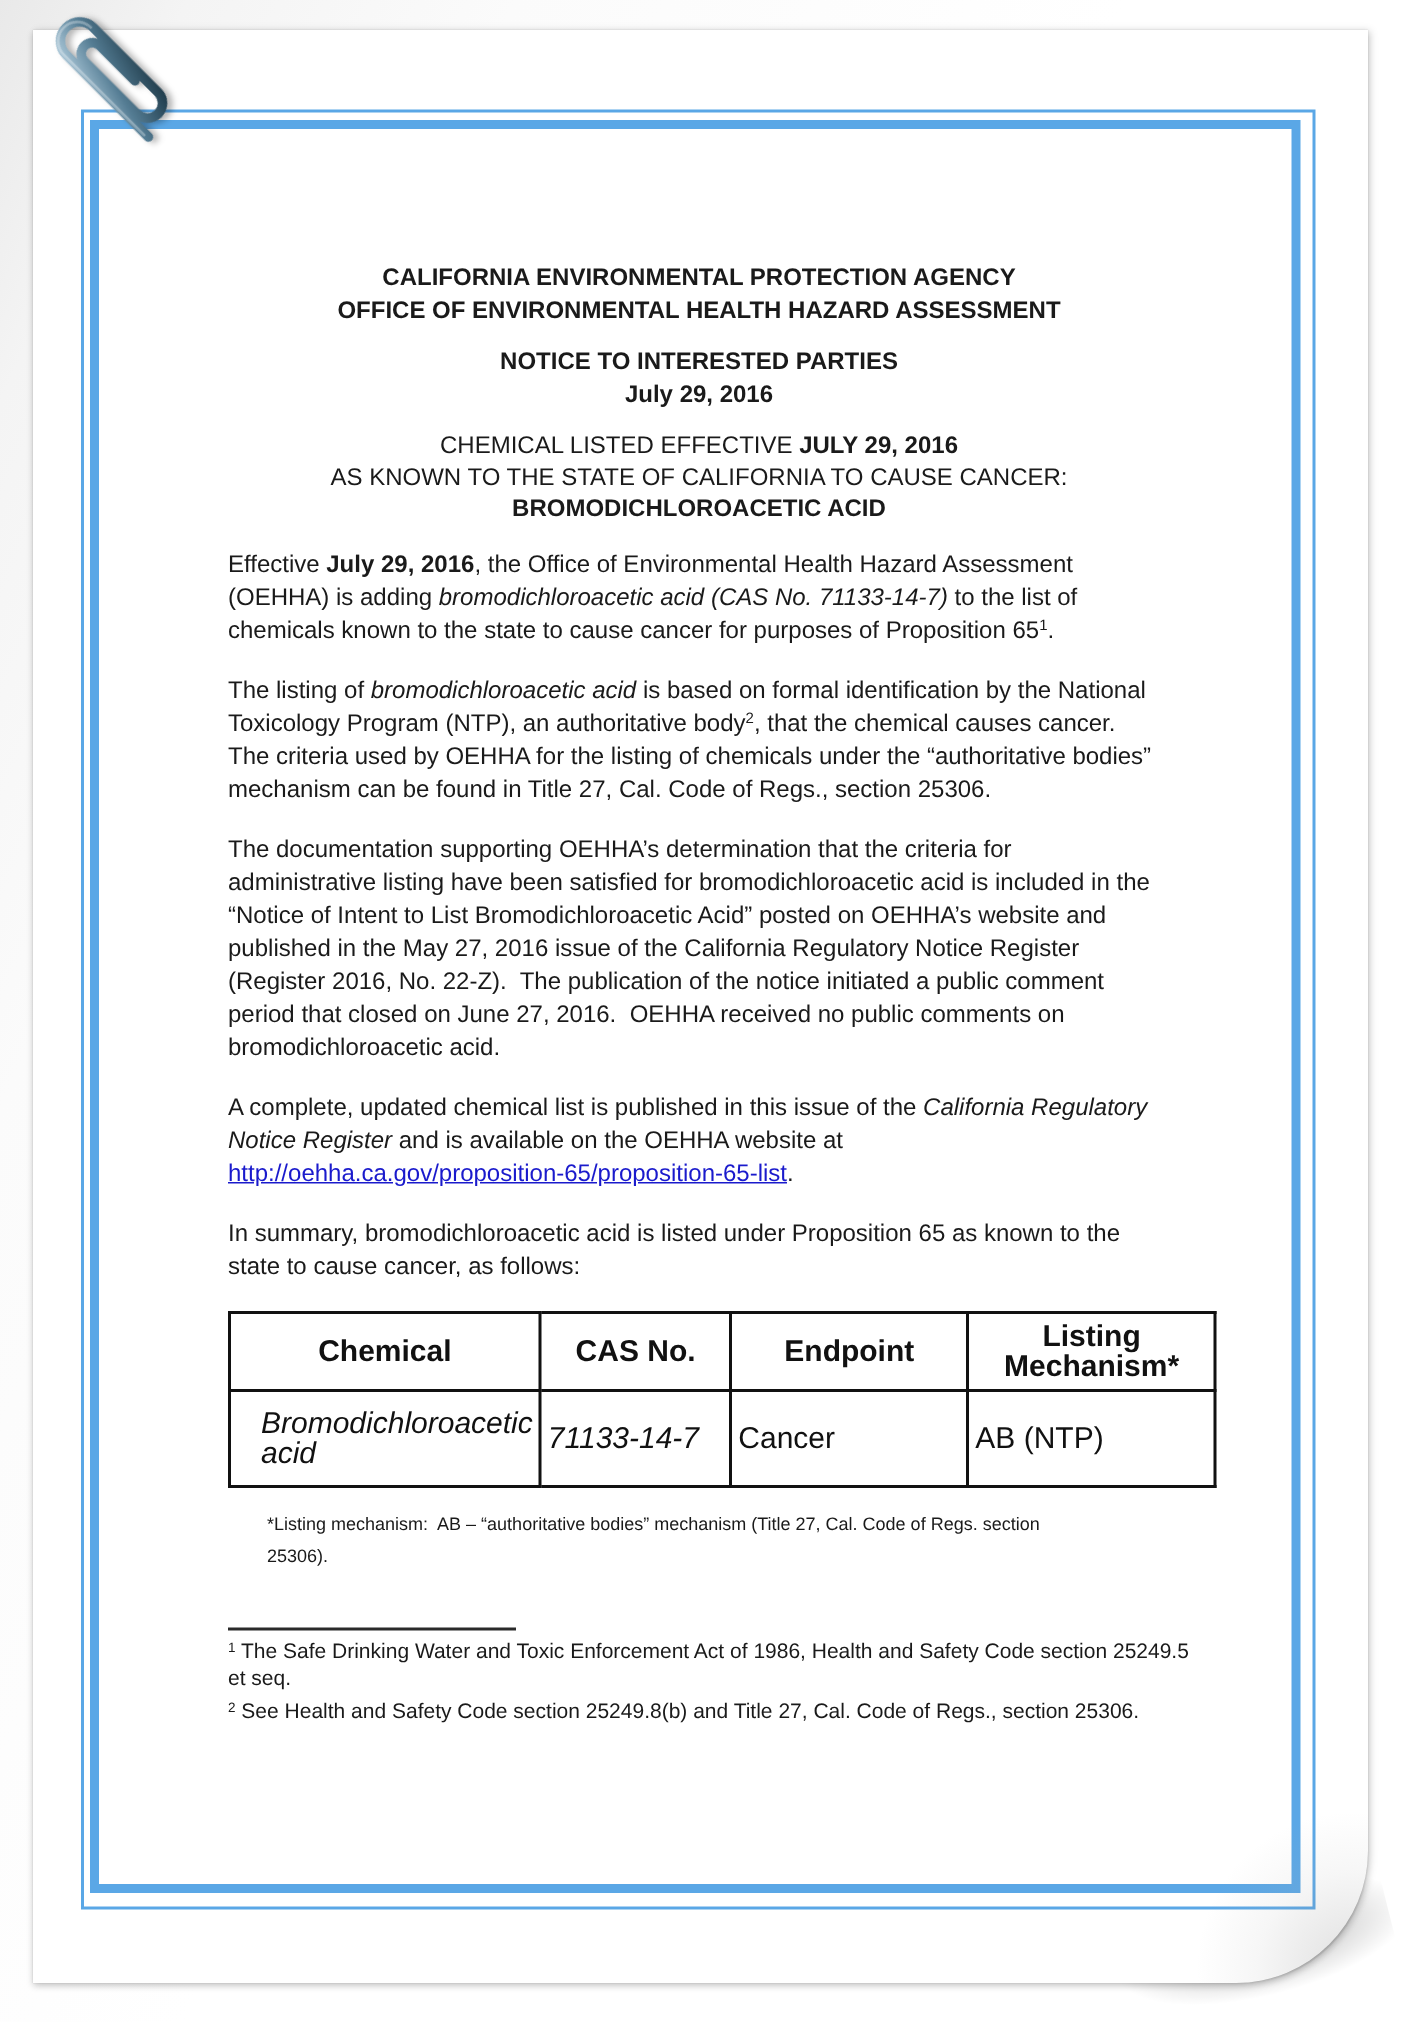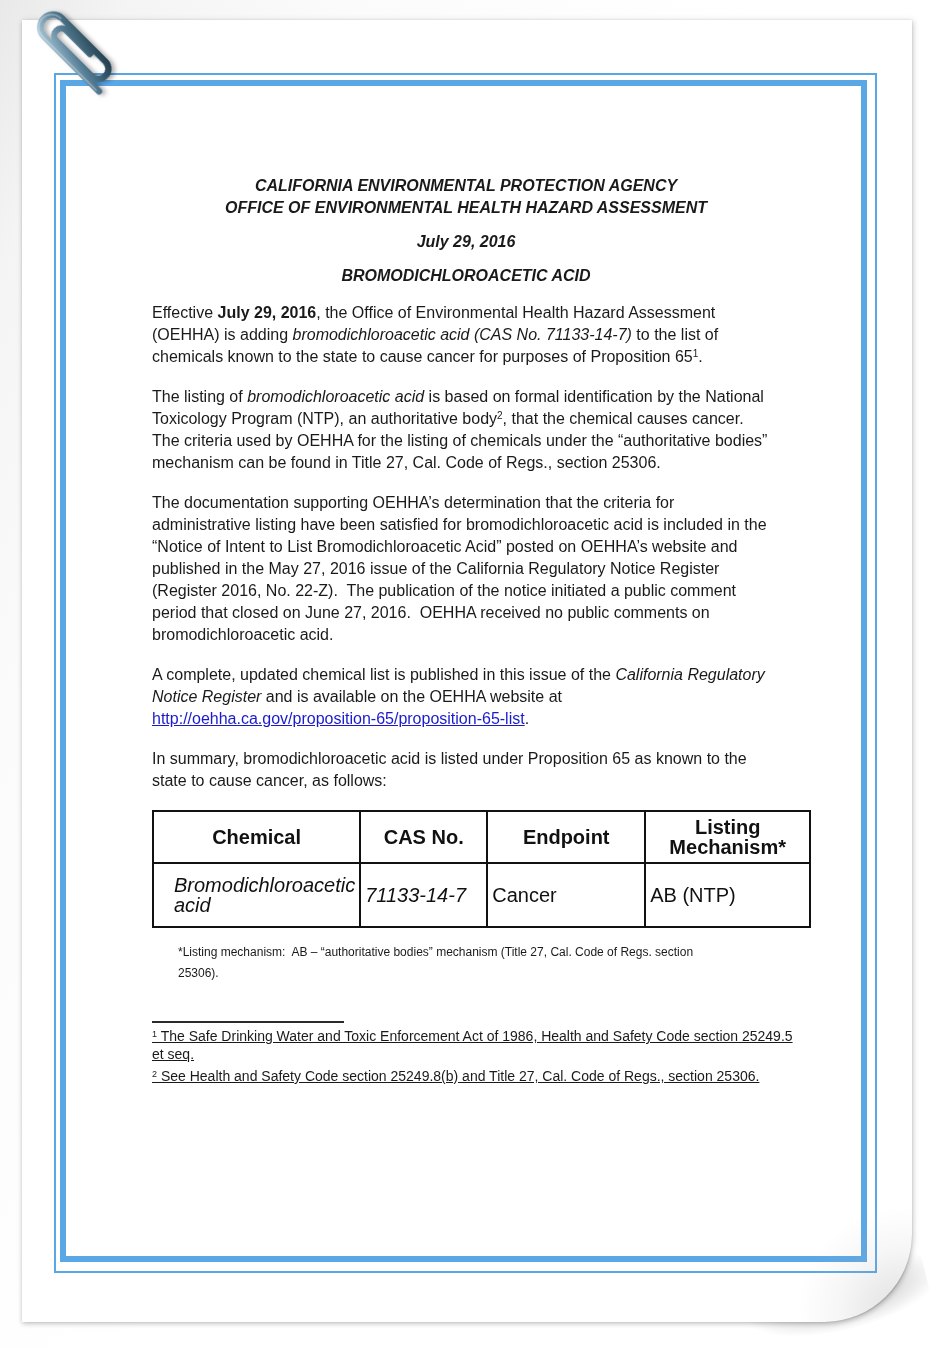--- a/index.html
+++ b/index.html
@@ -35,21 +35,21 @@
   .frame-thick{
     position:absolute;left:38px;top:60px;width:795px;height:1170px;
     border:6px solid var(--blue);
   }
   .content{
     position:absolute;left:130px;top:155px;width:668px;
     color:#1a1a1a;font-size:16px;
   }
   .hgroup{text-align:center;line-height:22px;margin:0 40px 12px 0;}
   .hgroup.tight{line-height:21px;margin-bottom:16px;}
-  .hline{white-space:pre-wrap;font-style:italic;}
+  .hline{white-space:pre-wrap;}
   .b{font-weight:bold;}
   .i{font-style:italic;}
   .sup{font-size:10px;position:relative;top:-5px;line-height:0;}
   .para{
     margin:0 0 18px 0;line-height:22px;white-space:pre-wrap;
   }
   .doc-link{color:var(--link);cursor:pointer;text-align:center;}
   .chem-table{
     border-collapse:collapse;margin:8px 0 0 0;table-layout:fixed;
     color:#111;font-size:20px;
@@ -59,21 +59,21 @@
   }
   .chem-table th{font-weight:bold;text-align:center;height:46px;line-height:20px;padding:2px 4px;}
   .chem-table td{text-align:left;height:58px;line-height:20px;padding:2px 4px;}
   .chem-table td.cell-left{text-align:left;padding-left:20px;}
   .note{
     margin:14px 0 0 26px;font-size:12px;line-height:20.5px;white-space:pre-wrap;
   }
   .fn-rule{
     margin-top:38px;width:192px;border-top:2px solid #2a2a2a;height:0;
   }
-  .fn{font-size:14px;line-height:18px;white-space:pre-wrap;margin-top:4px;text-decoration:underline;}
+  .fn{font-size:14px;line-height:18px;white-space:pre-wrap;margin-top:4px;}
   .fn .sup{font-size:9px;top:-4px;}
   .paperclip{
     position:absolute;left:45px;top:-6px;z-index:5;width:64px;height:112px;
     transform:rotate(-45deg);transform-origin:50% 50%;
     filter:drop-shadow(2px 3px 2px rgba(0,0,0,0.30));
   }
 </style>
 </head>
 <body>
 
@@ -87,24 +87,27 @@
 
     <div class="content">
 
       <div class="hgroup">
         <div class="hline"><span class="b">CALIFORNIA ENVIRONMENTAL PROTECTION AGENCY</span></div>
         <div class="hline"><span class="b">OFFICE OF ENVIRONMENTAL HEALTH HAZARD ASSESSMENT</span></div>
       </div>
 
 
       <div class="hgroup">
+        <div class="hline"><span class="b">NOTICE TO INTERESTED PARTIES</span></div>
         <div class="hline"><span class="b">July 29, 2016</span></div>
       </div>
 
       <div class="hgroup tight">
+        <div class="hline"><span>CHEMICAL LISTED EFFECTIVE </span><span class="b">JULY 29, 2016</span></div>
+        <div class="hline"><span>AS KNOWN TO THE STATE OF CALIFORNIA TO CAUSE CANCER:</span></div>
         <div class="hline"><span class="b">BROMODICHLOROACETIC ACID</span></div>
       </div>
 
       <p class="para"><span>Effective </span><span class="b">July 29, 2016</span><span>, the Office of Environmental Health Hazard Assessment
 (OEHHA) is adding </span><span class="i">bromodichloroacetic acid (CAS No. 71133-14-7)</span><span> to the list of
 chemicals known to the state to cause cancer for purposes of Proposition 65</span><span class="sup">1</span><span>.</span></p>
       <p class="para"><span>The listing of </span><span class="i">bromodichloroacetic acid</span><span> is based on formal identification by the National
 Toxicology Program (NTP), an authoritative body</span><span class="sup">2</span><span>, that the chemical causes cancer.
 The criteria used by OEHHA for the listing of chemicals under the “authoritative bodies”
 mechanism can be found in Title 27, Cal. Code of Regs., section 25306.</span></p>

